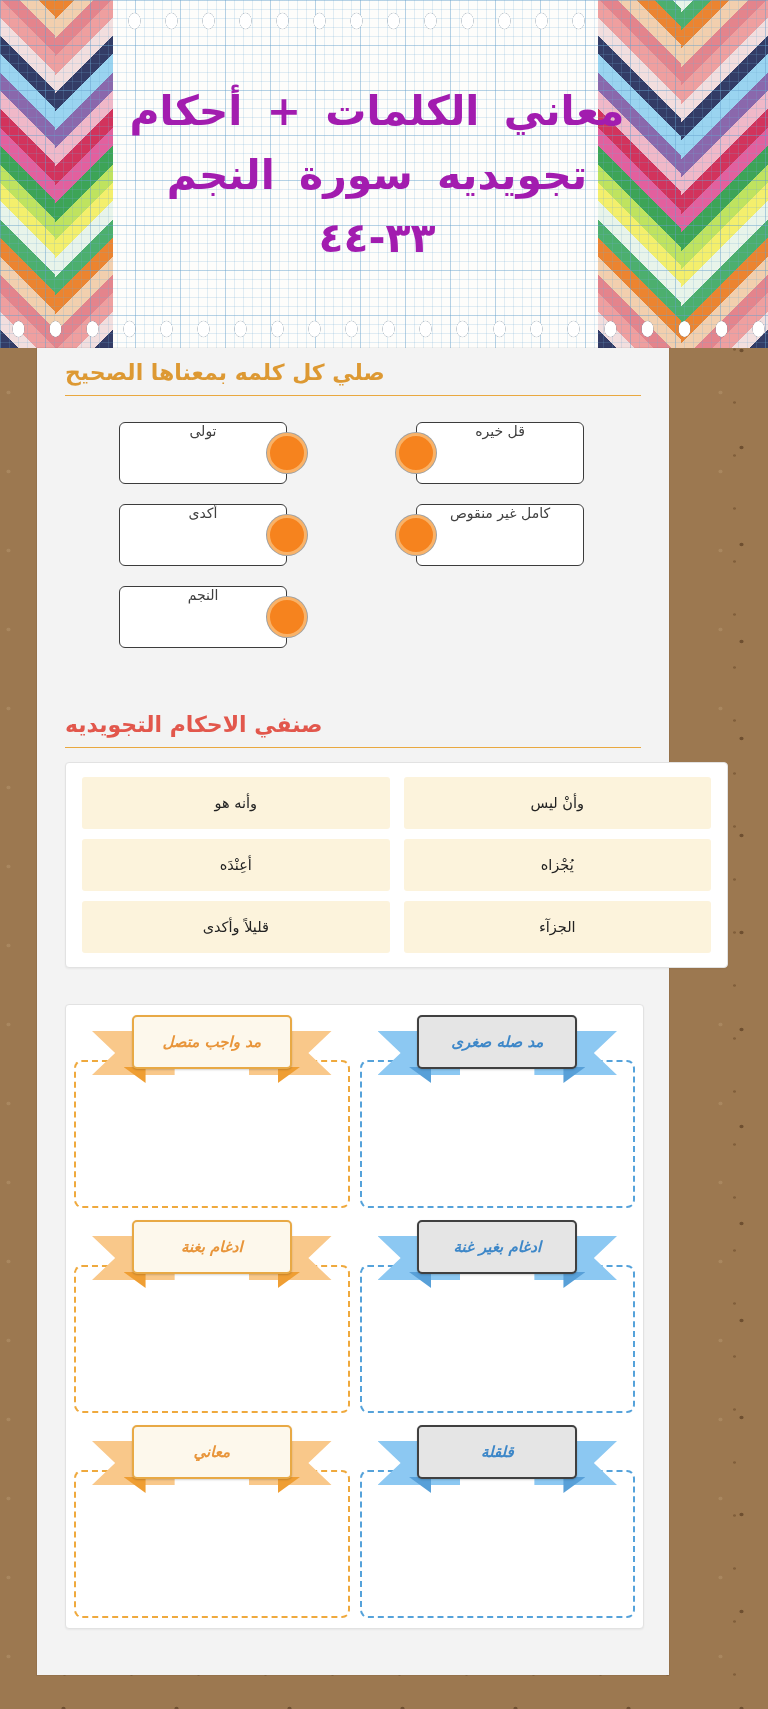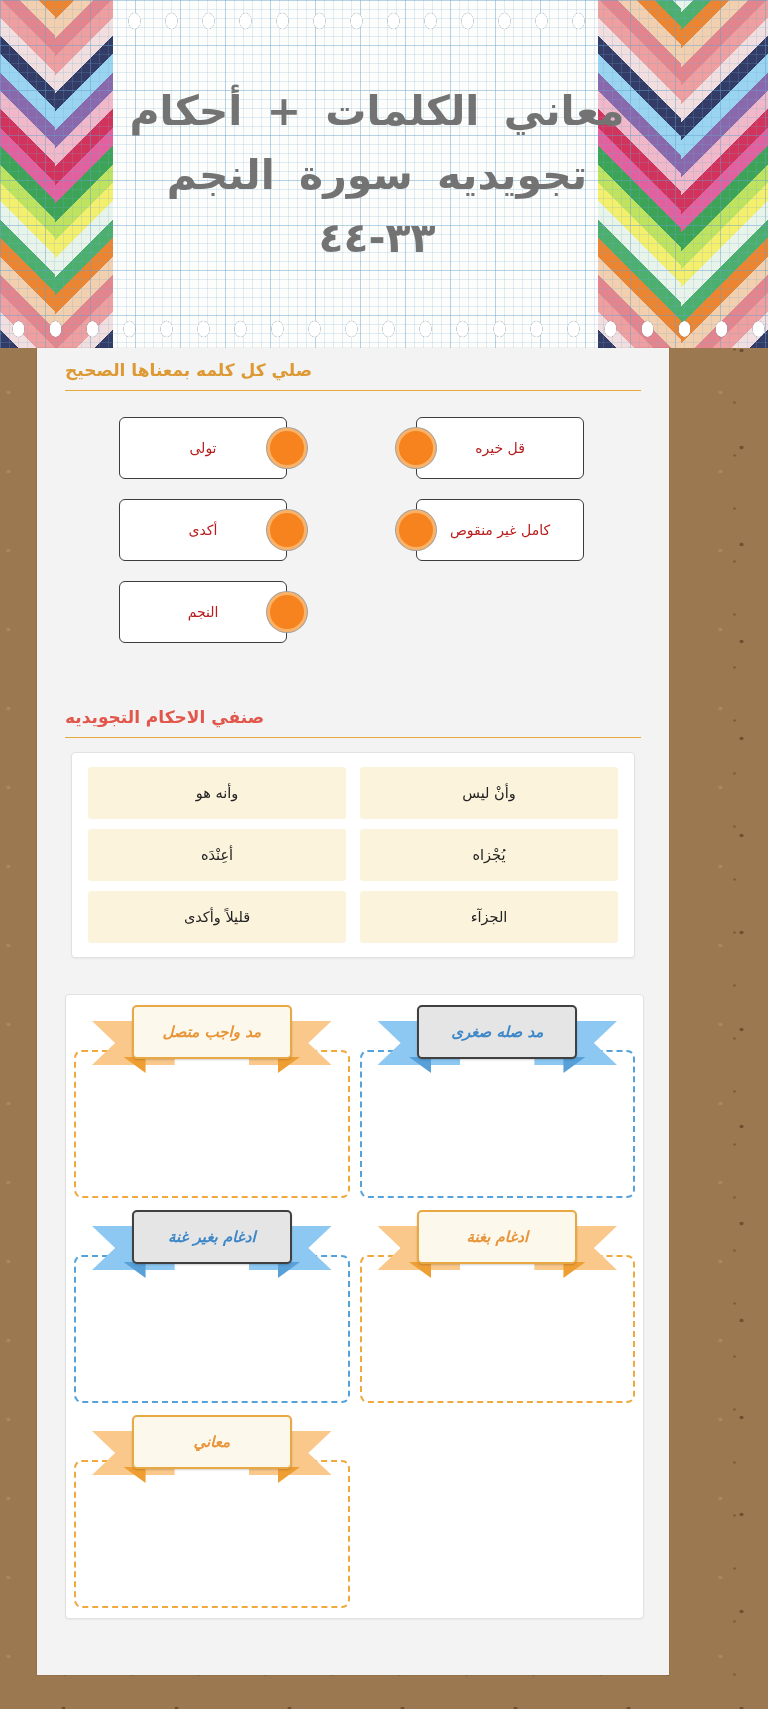--- a/index.html
+++ b/index.html
@@ -38,49 +38,49 @@
       linear-gradient(90deg, rgba(110,170,210,.20) 1px, transparent 1px),
       linear-gradient(rgba(90,150,200,.33) 1px, transparent 1px),
       linear-gradient(90deg, rgba(90,150,200,.33) 1px, transparent 1px);
     background-size:9px 9px, 9px 9px, 45px 45px, 45px 45px; }
   .holes { position:absolute; height:26px; pointer-events:none;
     background-image:radial-gradient(9px 12px at 50% 50%, #ffffff 62%, rgba(140,155,170,.55) 66%, rgba(0,0,0,0) 72%);
     background-size:37px 26px; background-repeat:repeat-x; }
   .holes-top { top:8px; left:116px; right:172px; }
   .holes-bottom { top:316px; left:0; right:0; }
   .hero-title { position:absolute; top:80px; left:98px; right:112px; margin:0;
-    direction:rtl; text-align:center; color:#737373; font-weight:bold;
+    direction:rtl; text-align:center; color:#a21caf; font-weight:bold;
     font-size:41px; line-height:1.55; word-spacing:10px; }
 
   
   .card { position:relative; width:632px; margin:0 0 0 37px; background:#f3f3f3;
     box-shadow:0 0 0 1px rgba(0,0,0,.05); padding:12px 28px 34px; min-height:1327px; }
-  .sec-heading { margin:0; font-size:17px; font-weight:bold; direction:rtl; text-align:left; }
+  .sec-heading { margin:0; font-size:22px; font-weight:bold; direction:rtl; text-align:left; }
   .sec-heading.orange { color:#dd9933; }
   .sec-heading.red { color:#e2574c; }
   .rule { border:none; border-top:1px solid #e9a83f; margin:10px 0 0; }
 
   
   .match-area { margin-top:26px; }
   .match-row { display:flex; justify-content:space-between; padding:0 57px 0 54px; margin-bottom:20px; }
   .match-box { position:relative; width:168px; height:62px; background:#ffffff;
-    border:1px solid #3c3c3c; border-radius:6px; display:flex; align-items:center;
-    justify-content:center; font-size:14px; color:#b91c1c; }
+    border:1px solid #3c3c3c; border-radius:6px; display:flex; 
+    justify-content:center; font-size:14px; color:#404040; }
   .match-word { direction:rtl; }
   .dot { position:absolute; top:50%; width:40px; height:40px; border-radius:50%;
     background:#f6831e; border:3px solid #f9b268; box-shadow:0 0 0 1px #9f9f9f;
     transform:translateY(-50%); }
   .dot-r { right:-21px; }
   .dot-l { left:-21px; }
 
   
   .classify { margin-top:64px; }
   .panel { background:#ffffff; border:1px solid #e2e2e2; border-radius:4px;
     box-shadow:0 1px 2px rgba(0,0,0,.05); }
-  .chips-panel { margin:14px auto 12px; width:564px; padding:14px 16px; }
+  .chips-panel { margin:14px auto 12px; width:663px; padding:14px 16px; }
   .chips-grid { display:grid; grid-template-columns:1fr 1fr; gap:10px 14px; }
   .chip { height:52px; background:#fcf3dc; border-radius:3px; display:flex;
     align-items:center; justify-content:center; font-size:14.5px; color:#222;
     direction:rtl; cursor:pointer; }
 
   
   .zones-panel { margin:36px auto 0; width:579px; padding:10px 8px;font-style:italic; }
   .zones-grid { display:grid; grid-template-columns:1fr 1fr; gap:12px 10px; }
   .zone { position:relative; }
   .ribbon { position:relative; height:60px; z-index:2; }
@@ -197,50 +197,60 @@
           <div class="ribbon">
             <div class="wing wing-l"></div>
             <div class="wing wing-r"></div>
             <div class="fold fold-l"></div>
             <div class="fold fold-r"></div>
             <div class="ribbon-label">مد صله صغرى</div>
           </div>
           <div class="dropbox"></div>
         </div>
 
+        <div class="zone orange">
+          <div class="ribbon">
+            <div class="wing wing-l"></div>
+            <div class="wing wing-r"></div>
+            <div class="fold fold-l"></div>
+            <div class="fold fold-r"></div>
+            <div class="ribbon-label">ادغام بغنة</div>
+          </div>
+          <div class="dropbox"></div>
+        </div>
+
         <div class="zone blue">
           <div class="ribbon">
             <div class="wing wing-l"></div>
             <div class="wing wing-r"></div>
             <div class="fold fold-l"></div>
             <div class="fold fold-r"></div>
             <div class="ribbon-label">ادغام بغير غنة</div>
           </div>
           <div class="dropbox"></div>
         </div>
 
         <div class="zone orange">
           <div class="ribbon">
             <div class="wing wing-l"></div>
             <div class="wing wing-r"></div>
             <div class="fold fold-l"></div>
             <div class="fold fold-r"></div>
-            <div class="ribbon-label">ادغام بغنة</div>
-          </div>
-          <div class="dropbox"></div>
-        </div>
-
-        <div class="zone orange">
-          <div class="ribbon">
-            <div class="wing wing-l"></div>
-            <div class="wing wing-r"></div>
-            <div class="fold fold-l"></div>
-            <div class="fold fold-r"></div>
             <div class="ribbon-label">معاني</div>
           </div>
           <div class="dropbox"></div>
         </div>
 
+        <div class="zone blue">
+          <div class="ribbon">
+            <div class="wing wing-l"></div>
+            <div class="wing wing-r"></div>
+            <div class="fold fold-l"></div>
+            <div class="fold fold-r"></div>
+            <div class="ribbon-label">قلقلة</div>
+          </div>
+          <div class="dropbox"></div>
+        </div>
 
       </div>
     </div>
   </section>
 </main>
 
 </body></html>

